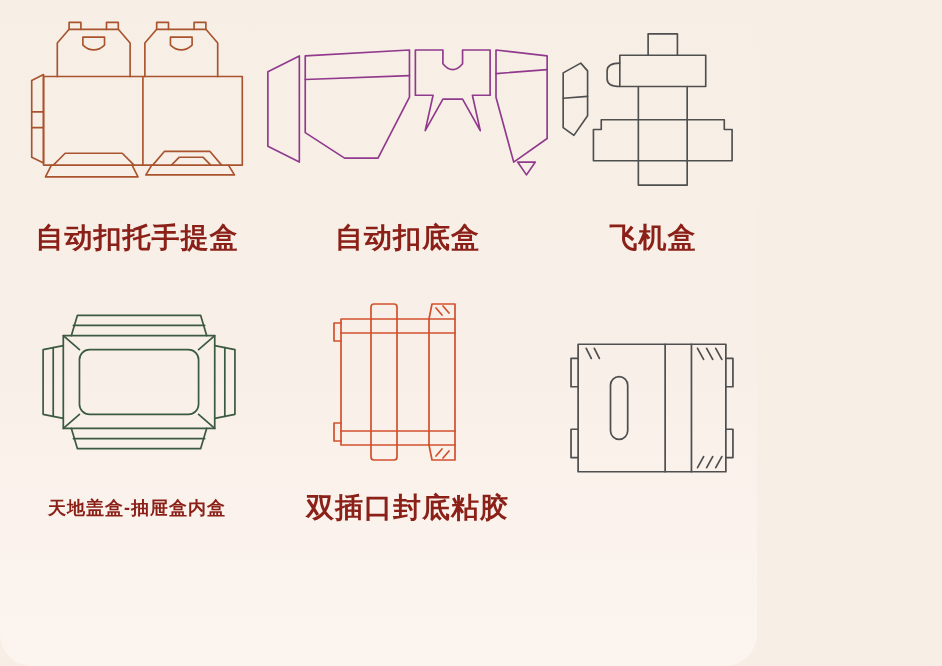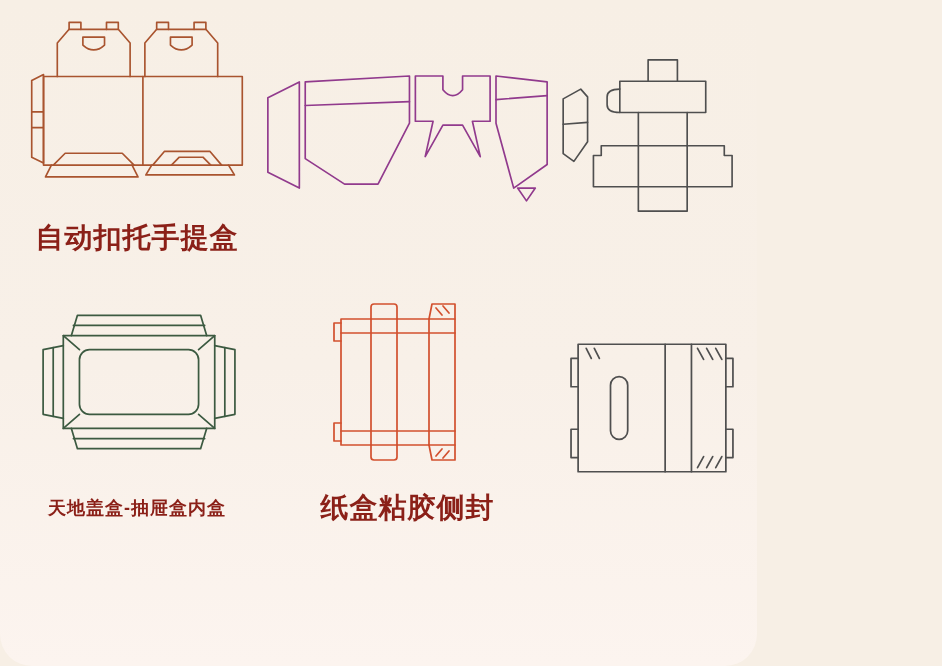--- a/index.html
+++ b/index.html
@@ -83,20 +83,21 @@
             <path d="M46,40 L152,36"></path>
 
             <path d="M158,10 L186,10 L186,24 Q196,36 206,24 L206,10 L234,10 L234,56 L216,56 L224,92 L206,60 L186,60 L168,92 L176,56 L158,56 Z"></path>
 
             <path d="M240,10 L292,16 L292,100 L258,124 L240,58 Z"></path>
             <path d="M240,34 L292,30"></path>
             <path d="M262,124 L280,124 L271,137 Z"></path>
           </g>
         </svg>
       </div>
+      <figcaption class="label">自动扣底盒</figcaption>
     </figure>
 
     <figure class="cell">
       <div class="diagram">
         <svg width="196" height="166" viewBox="0 0 200 170">
           <g stroke="#4f4f4f">
 
             <path d="M8,48 L26,38 L33,46 L33,92 L19,112 L8,104 Z"></path>
             <path d="M8,74 L33,72"></path>
 
@@ -108,20 +109,21 @@
             <path d="M85,62 L85,96 M135,62 L135,96 M85,96 L135,96"></path>
 
             <path d="M85,96 L47,96 L47,106 L39,106 L39,138 L85,138"></path>
             <path d="M135,96 L173,96 L173,106 L181,106 L181,138 L135,138"></path>
             <path d="M85,96 L85,138 M135,96 L135,138"></path>
 
             <path d="M85,138 L85,163 L135,163 L135,138 M85,138 L135,138"></path>
           </g>
         </svg>
       </div>
+      <figcaption class="label">飞机盒</figcaption>
     </figure>
 
     <figure class="cell">
       <div class="diagram">
         <svg width="212" height="162" viewBox="0 0 210 160">
           <g stroke="#3c5a41">
 
             <rect x="32" y="34" width="150" height="92"></rect>
 
             <rect x="48" y="48" width="118" height="64" rx="10"></rect>
@@ -162,21 +164,21 @@
             <path d="M96,20 L99,5 L122,5 L122,20"></path>
             <path d="M96,146 L99,161 L122,161 L122,146"></path>
 
             <path d="M103,9 L109,16 M110,7 L116,14"></path>
             <path d="M103,157 L109,150 M110,159 L116,152"></path>
 
             <path d="M8,24 L1,24 L1,42 L8,42 M8,124 L1,124 L1,142 L8,142"></path>
           </g>
         </svg>
       </div>
-      <figcaption class="label">纸盒粘胶侧封</figcaption>
+      <figcaption class="label">双插口封底粘胶</figcaption>
     </figure>
 
     <figure class="cell">
       <div class="diagram">
         <svg width="170" height="152" viewBox="0 0 168 150">
           <g stroke="#4f4f4f">
 
             <rect x="10" y="12" width="146" height="126"></rect>
 
             <path d="M96,12 L96,138 M122,12 L122,138"></path>

